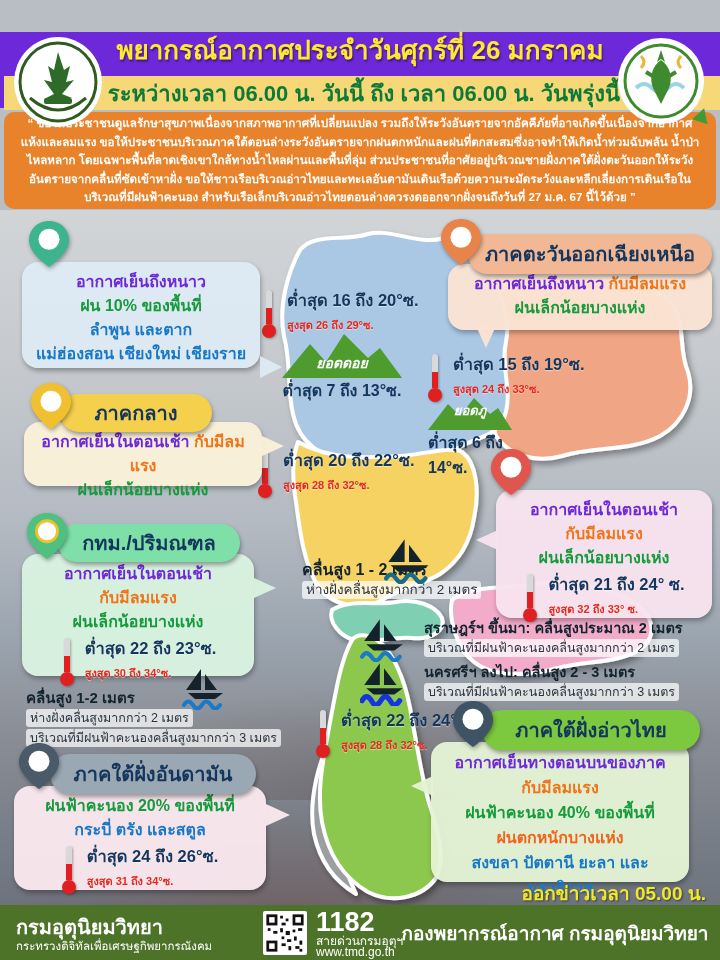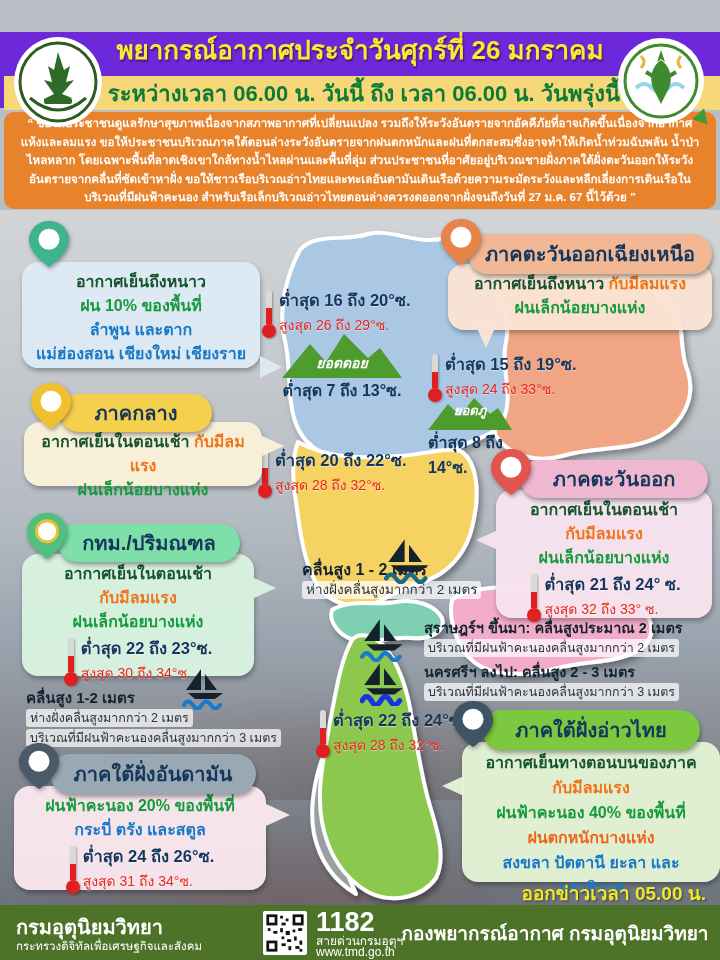--- a/index.html
+++ b/index.html
@@ -29,30 +29,30 @@
   .thailand{position:absolute;left:0;top:0;}
 
   
   .pin{position:absolute;z-index:30;filter:drop-shadow(1px 2px 2px rgba(0,0,0,.35));}
   .pill{position:absolute;z-index:25;border-radius:26px;display:flex;align-items:center;justify-content:center;
     font-weight:bold;font-size:20px;color:#14365c;box-shadow:1px 3px 4px rgba(0,0,0,.35);}
   .cbody{position:absolute;z-index:20;border-radius:16px;box-shadow:1px 3px 5px rgba(0,0,0,.3);
     padding:8px 10px;text-align:center;font-weight:bold;font-size:16px;line-height:24px;}
   .tail{position:absolute;width:0;height:0;z-index:19;}
 
-  .blue{color:#14532d;} .grn{color:#159a3c;} .org{color:#f07418;}
+  .blue{color:#6d28d9;} .grn{color:#159a3c;} .org{color:#f07418;}
   .orred{color:#f0641c;} .prov{color:#1878c8;}
 
   
-  .temps{position:absolute;display:flex;align-items:flex-start;gap:3px;z-index:15;}
+  .temps{position:absolute;display:flex;align-items:flex-start;gap:11px;z-index:15;}
   .thermo{width:14px;height:48px;position:relative;flex:0 0 auto;margin-top:2px;filter:drop-shadow(1px 1px 1px rgba(0,0,0,.3));}
   .thermo::before{content:"";position:absolute;left:4px;top:0;width:6px;height:34px;background:#d9d9d9;border-radius:3px 3px 0 0;box-shadow:inset 0 -16px 0 #e02020;}
   .thermo::after{content:"";position:absolute;left:0;bottom:0;width:14px;height:14px;border-radius:50%;background:#e02020;}
   .tmin{color:#14365c;font-weight:bold;font-size:16.5px;line-height:25px;text-shadow:0 1px 1px rgba(255,255,255,.5);}
-  .tmax{color:#e8281e;font-weight:normal;font-size:14px;line-height:25px;text-shadow:0 1px 1px rgba(255,255,255,.5);}
+  .tmax{color:#e8281e;font-weight:bold;font-size:11px;line-height:25px;text-shadow:0 1px 1px rgba(255,255,255,.5);}
   .temps.intext{position:relative;left:auto;top:auto;justify-content:center;margin-top:2px;}
 
   
   .mountain{position:absolute;z-index:15;text-align:center;}
   .mtn-label{position:absolute;left:0;right:0;top:20px;color:#fff;font-weight:bold;font-style:italic;font-size:14px;}
   .mtn-temp{margin-top:-4px;color:#14365c;font-weight:bold;font-size:16px;}
 
   
   .marine{position:absolute;display:flex;gap:16px;align-items:flex-start;z-index:15;}
   .m-head{font-weight:bold;font-size:14.5px;color:#122430;line-height:20px;}
@@ -165,21 +165,21 @@
       <div>
         <div class="tmin">ต่ำสุด 15 ถึง 19°ซ.</div>
         <div class="tmax">สูงสุด 24 ถึง 33°ซ.</div>
       </div>
     </div>
     <div class="mountain" style="left:428px;top:186px;width:84px">
       <svg width="84" height="34" viewBox="0 0 84 34">
         <path d="M0 34 L20 8 L32 20 L46 2 L62 18 L70 12 L84 34 Z" fill="#4e9b2e"></path>
       </svg>
       <div class="mtn-label" style="top:4px;font-size:13px">ยอดภู</div>
-      <div class="mtn-temp" style="text-align:left">ต่ำสุด 8 ถึง 14°ซ.</div>
+      <div class="mtn-temp" style="text-align:left">ต่ำสุด 6 ถึง 14°ซ.</div>
     </div>
 
     <svg class="pin" style="left:30px;top:172px" width="42" height="48" viewBox="0 0 44 50">
       <path d="M22 1 C10 1 1 10 1 21 C1 35 22 49 22 49 C22 49 43 35 43 21 C43 10 34 1 22 1 Z" fill="#f0c030"></path>
       <circle cx="22" cy="20" r="11" fill="#fff"></circle>
     </svg>
     <div class="pill" style="left:60px;top:184px;width:152px;height:38px;background:#f5d04d">ภาคกลาง</div>
     <div class="cbody" style="left:24px;top:212px;width:238px;height:64px;background:rgba(250,240,216,.96)">
       <div class="tail" style="left:234px;top:14px;border-top:10px solid transparent;border-bottom:10px solid transparent;border-left:22px solid rgba(250,240,216,.96);margin-left:4px"></div>
       <div><span class="blue">อากาศเย็นในตอนเช้า</span> <span class="org">กับมีลมแรง</span></div>
@@ -190,21 +190,20 @@
       <div>
         <div class="tmin">ต่ำสุด 20 ถึง 22°ซ.</div>
         <div class="tmax">สูงสุด 28 ถึง 32°ซ.</div>
       </div>
     </div>
 
     <svg class="pin" style="left:490px;top:238px" width="42" height="48" viewBox="0 0 44 50">
       <path d="M22 1 C10 1 1 10 1 21 C1 35 22 49 22 49 C22 49 43 35 43 21 C43 10 34 1 22 1 Z" fill="#e0564e"></path>
       <circle cx="22" cy="20" r="11" fill="#fff"></circle>
     </svg>
-    <div class="pill" style="left:520px;top:250px;width:188px;height:38px;background:#f0b8d0">ภาคตะวันออก</div>
     <div class="cbody" style="left:496px;top:280px;width:216px;height:128px;background:rgba(247,227,238,.96)">
       <div class="tail" style="left:-20px;top:40px;border-top:10px solid transparent;border-bottom:10px solid transparent;border-right:22px solid rgba(247,227,238,.96)"></div>
       <div class="blue">อากาศเย็นในตอนเช้า</div>
       <div class="org">กับมีลมแรง</div>
       <div class="grn">ฝนเล็กน้อยบางแห่ง</div>
       <div class="temps intext">
         <div class="thermo"></div>
         <div style="text-align:left">
           <div class="tmin">ต่ำสุด 21 ถึง 24° ซ.</div>
           <div class="tmax">สูงสุด 32 ถึง 33° ซ.</div>
@@ -304,35 +303,35 @@
           <div class="tmax">สูงสุด 31 ถึง 34°ซ.</div>
         </div>
       </div>
     </div>
 
     <svg class="pin" style="left:452px;top:490px" width="42" height="48" viewBox="0 0 44 50">
       <path d="M22 1 C10 1 1 10 1 21 C1 35 22 49 22 49 C22 49 43 35 43 21 C43 10 34 1 22 1 Z" fill="#3e5464"></path>
       <circle cx="22" cy="20" r="11" fill="#fff"></circle>
     </svg>
     <div class="pill" style="left:482px;top:500px;width:218px;height:40px;background:#7cc83e">ภาคใต้ฝั่งอ่าวไทย</div>
-    <div class="cbody" style="left:462px;top:532px;width:258px;height:140px;background:rgba(228,242,212,.96);line-height:25px">
+    <div class="cbody" style="left:431px;top:532px;width:258px;height:140px;background:rgba(228,242,212,.96);line-height:25px">
       <div class="tail" style="left:-20px;top:34px;border-top:10px solid transparent;border-bottom:10px solid transparent;border-right:22px solid rgba(228,242,212,.96)"></div>
       <div class="blue">อากาศเย็นทางตอนบนของภาค</div>
       <div class="org">กับมีลมแรง</div>
       <div class="grn">ฝนฟ้าคะนอง 40% ของพื้นที่</div>
       <div class="orred">ฝนตกหนักบางแห่ง</div>
       <div class="prov">สงขลา ปัตตานี ยะลา และนราธิวาส</div>
     </div>
 
     <div class="issued">ออกข่าวเวลา 05.00 น.</div>
   </div>
 
   <div class="footer">
     <div class="f-org">กรมอุตุนิยมวิทยา</div>
-    <div class="f-ministry">กระทรวงดิจิทัลเพื่อเศรษฐกิจและสังคม</div>
+    <div class="f-ministry">กระทรวงดิจิทัลเพื่อเศรษฐกิพยากรณังคม</div>
     <svg class="f-qr" viewBox="0 0 29 29">
       <rect width="29" height="29" fill="#fff"></rect>
       <g fill="#111">
         <rect x="1" y="1" width="8" height="8"></rect>
           <rect x="3" y="3" width="4" height="4" fill="#fff"></rect>
         <rect x="20" y="1" width="8" height="8"></rect>
           <rect x="22" y="3" width="4" height="4" fill="#fff"></rect>
         <rect x="1" y="20" width="8" height="8"></rect>
           <rect x="3" y="22" width="4" height="4" fill="#fff"></rect>
         <rect x="11" y="2" width="2" height="2"></rect>

